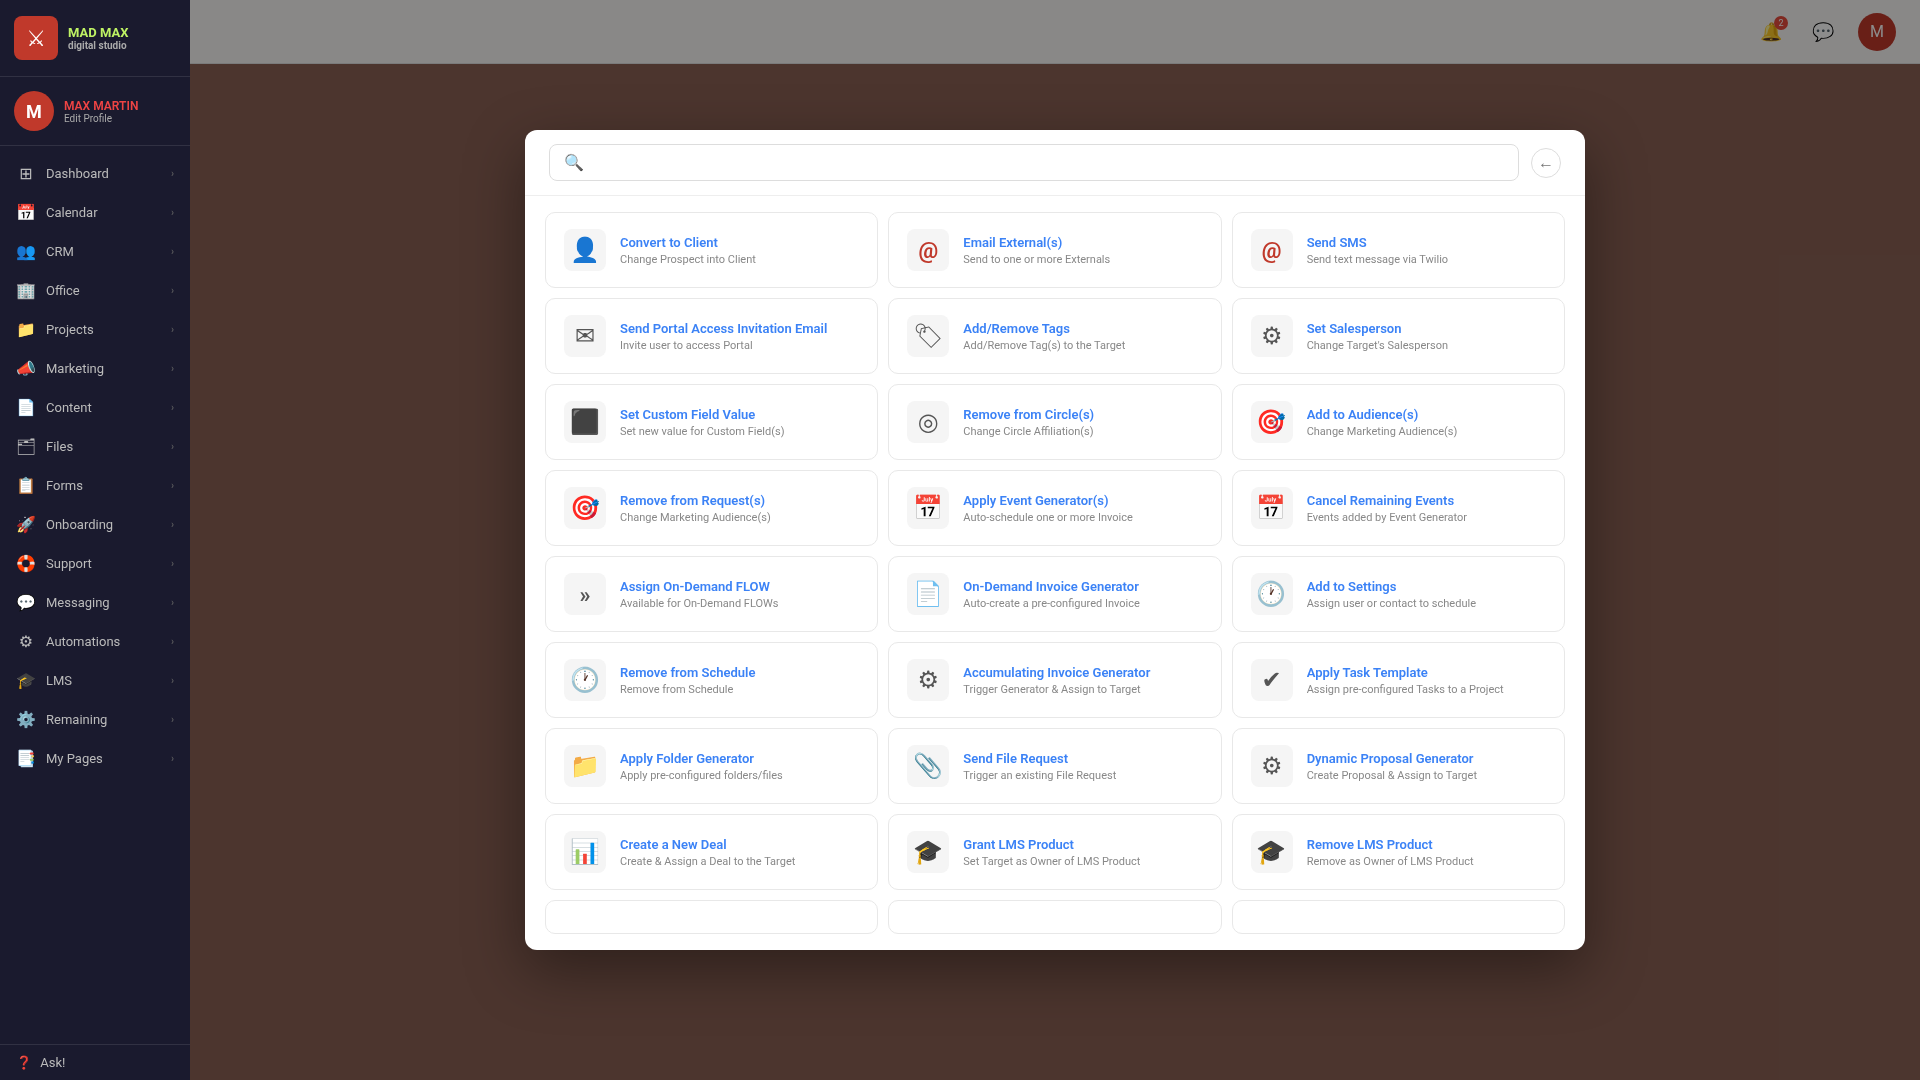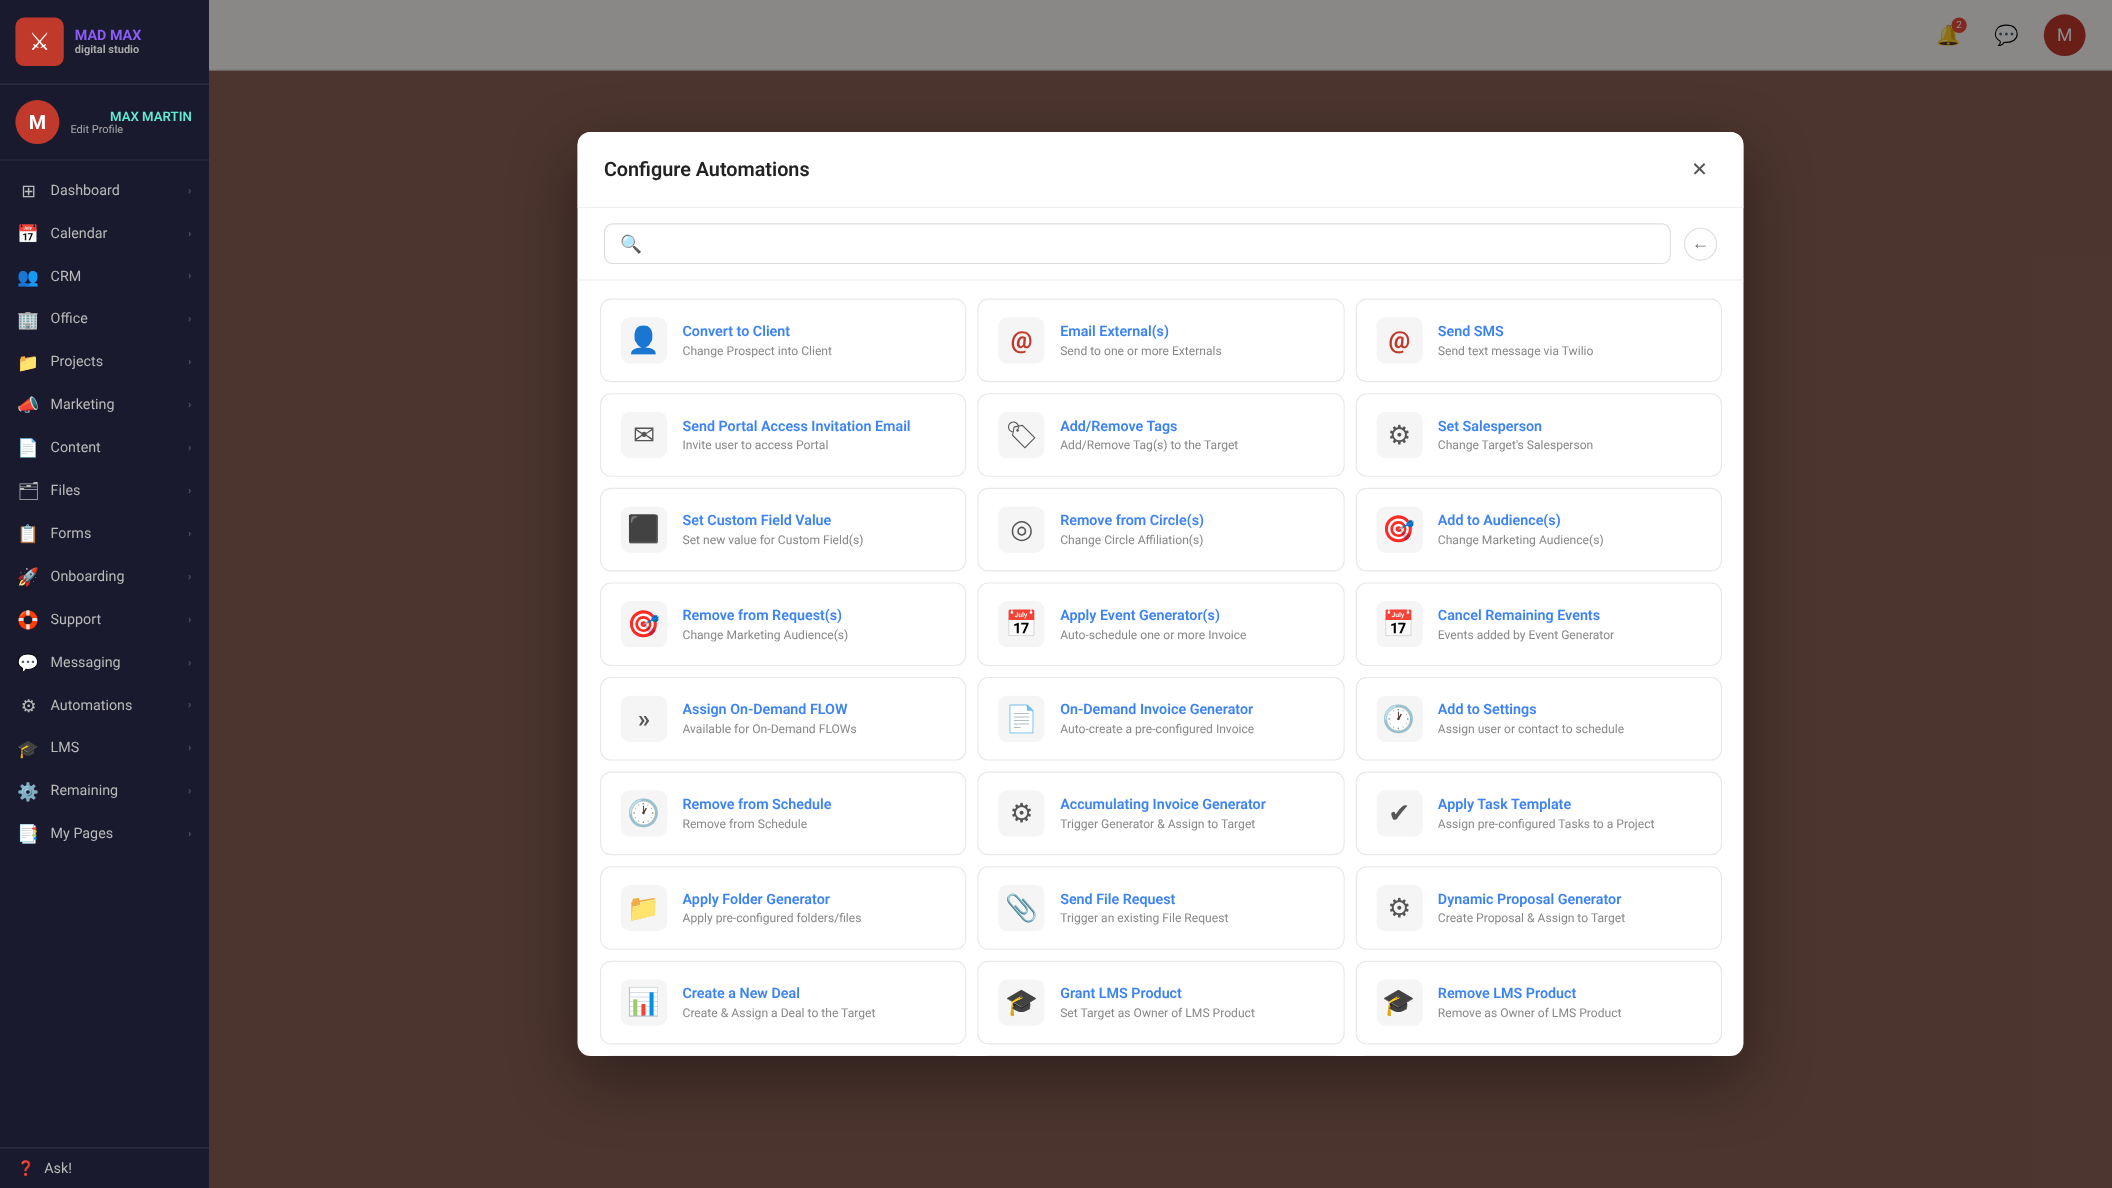--- a/index.html
+++ b/index.html
@@ -30,34 +30,34 @@
       border-bottom: 1px solid rgba(255,255,255,0.1);
       gap: 10px;
     }
     .logo-icon {
       width: 44px; height: 44px;
       background: #c0392b;
       border-radius: 8px;
       display: flex; align-items: center; justify-content: center;
       font-size: 22px; color: white;
     }
-    .logo-text { color: #8b5cf6; font-size: 13px; font-weight: 700; line-height: 1.2; }
+    .logo-text { color: #bef264; font-size: 13px; font-weight: 700; line-height: 1.2; }
     .logo-sub { color: #aaa; font-size: 10px; font-weight: 700; }
     .sidebar-user {
       display: flex; align-items: center; gap: 10px;
       padding: 14px 14px;
       border-bottom: 1px solid rgba(255,255,255,0.1);
     }
     .user-avatar {
       width: 40px; height: 40px; border-radius: 50%;
       background: #c0392b;
       display: flex; align-items: center; justify-content: center;
       font-size: 18px; color: white; font-weight: bold;
     }
-    .user-info .user-name { color: #5eead4; font-size: 12px; font-weight: 600; margin-left: 36px; }
+    .user-info .user-name { color: #ef4444; font-size: 12px; font-weight: 600; }
     .user-info .user-edit { color: #aaa; font-size: 10px; cursor: pointer; }
     .sidebar-nav { flex: 1; overflow-y: auto; padding: 8px 0; }
     .nav-item {
       display: flex; align-items: center; gap: 10px;
       padding: 10px 16px;
       color: #bbb;
       font-size: 13px;
       cursor: pointer;
       justify-content: space-between;
     }
@@ -357,24 +357,20 @@
         <div class="topbar-badge">2</div>
       </div>
       <div class="topbar-icon">💬</div>
       <div class="topbar-avatar">M</div>
     </div>
   </div>
 
   <div class="overlay"></div>
 
   <div class="modal">
-    <div class="modal-header">
-      <span class="modal-title">Configure Automations</span>
-      <button class="modal-close">✕</button>
-    </div>
 
     <div class="modal-search">
       <div style="display:flex;align-items:center;gap:12px;">
         <div class="search-wrapper" style="flex:1;">
           <span class="search-icon">🔍</span>
           <input class="search-input" type="text" placeholder="" style="">
         </div>
         <button class="search-back">←</button>
       </div>
     </div>

